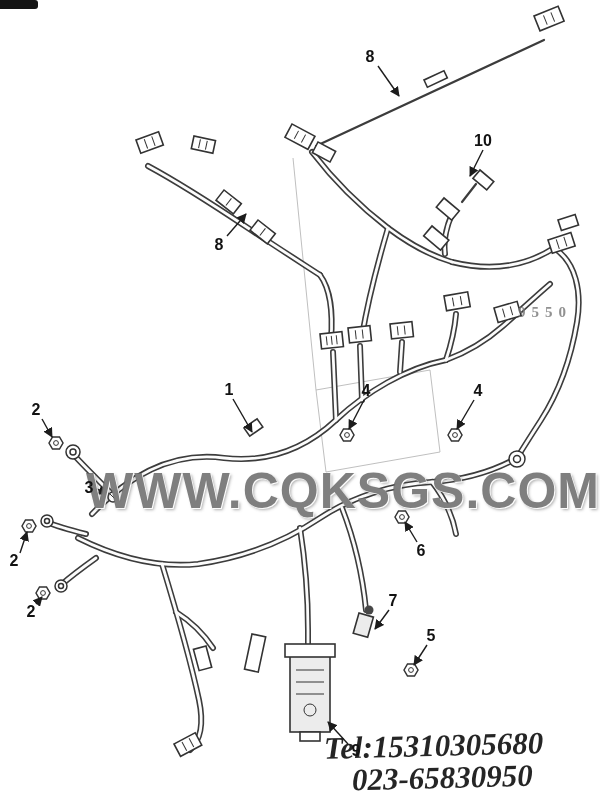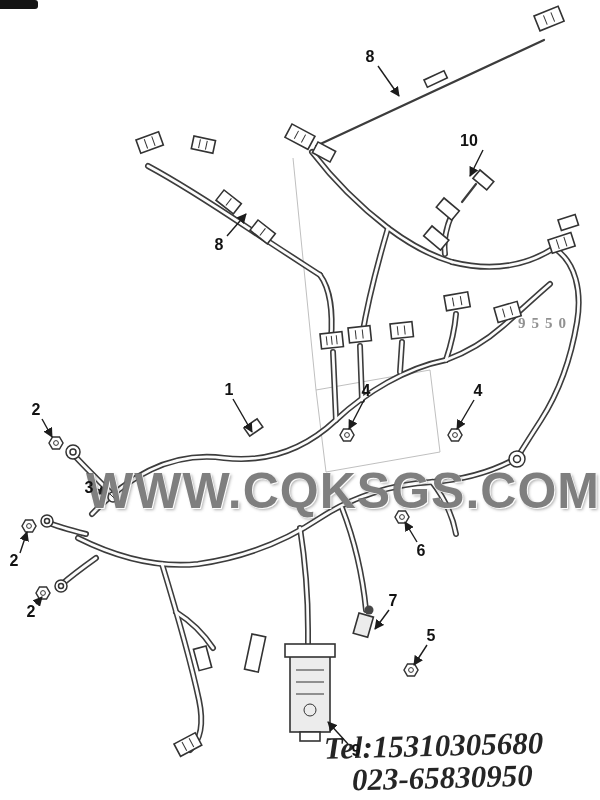--- a/index.html
+++ b/index.html
@@ -19,21 +19,21 @@
   .faint{stroke:#b8b8b8;stroke-width:.9;fill:none;}
 
   .callout{position:absolute;transform:translate(-50%,-50%);
            font:700 16px "Liberation Sans",sans-serif;color:#121212;z-index:30;}
 
   .watermark{position:absolute;left:0;top:437px;width:600px;text-align:right;
              font-family:Liberation Sans, sans-serif;font-weight:700;font-size:50px;
              letter-spacing:1px;white-space:nowrap;color:rgba(104,104,104,.85);
              text-shadow:1px 1px 0 rgba(255,255,255,.95),2px 2px 3px rgba(80,80,80,.45);
              z-index:20;pointer-events:none;margin-top:25px;}
-  .watermark-partial{position:absolute;left:518px;top:315px;
+  .watermark-partial{position:absolute;left:518px;top:304px;
              font-family:"Liberation Serif",serif;font-weight:700;font-size:15px;
              letter-spacing:6px;color:rgba(118,118,118,.8);z-index:20;}
 
   .footer-line{position:absolute;font-family:"Liberation Serif",serif;font-weight:700;
              font-style:italic;color:rgba(18,18,18,.92);white-space:nowrap;z-index:25;}
   .footer1{left:324px;top:728px;font-size:31px;transform:rotate(-1.5deg);}
   .footer2{left:352px;top:760px;font-size:31px;transform:rotate(-1.5deg);}
 
   .scan-mark{position:absolute;left:0;top:0;width:38px;height:9px;background:#141414;
              border-radius:0 3px 3px 0;z-index:5;}
@@ -279,21 +279,21 @@
       <path class="lead" d="M20,553 L27,532" marker-end="url(#arrow)"></path>
       <path class="lead" d="M36,604 L42,597" marker-end="url(#arrow)"></path>
       <path class="lead" d="M417,542 L405,522" marker-end="url(#arrow)"></path>
       <path class="lead" d="M389,610 L375,629" marker-end="url(#arrow)"></path>
       <path class="lead" d="M427,645 L414,665" marker-end="url(#arrow)"></path>
       <path class="lead" d="M348,744 L328,722" marker-end="url(#arrow)"></path>
     </g>
   </svg>
 
   <div class="callout" style="left:370px;top:57px">8</div>
-  <div class="callout" style="left:469px;top:141px">10</div>
+  <div class="callout" style="left:483px;top:141px">10</div>
   <div class="callout" style="left:219px;top:245px">8</div>
   <div class="callout" style="left:229px;top:390px">1</div>
   <div class="callout" style="left:366px;top:391px">4</div>
   <div class="callout" style="left:478px;top:391px">4</div>
   <div class="callout" style="left:36px;top:410px">2</div>
   <div class="callout" style="left:89px;top:488px">3</div>
   <div class="callout" style="left:14px;top:561px">2</div>
   <div class="callout" style="left:31px;top:612px">2</div>
   <div class="callout" style="left:421px;top:551px">6</div>
   <div class="callout" style="left:393px;top:601px">7</div>

